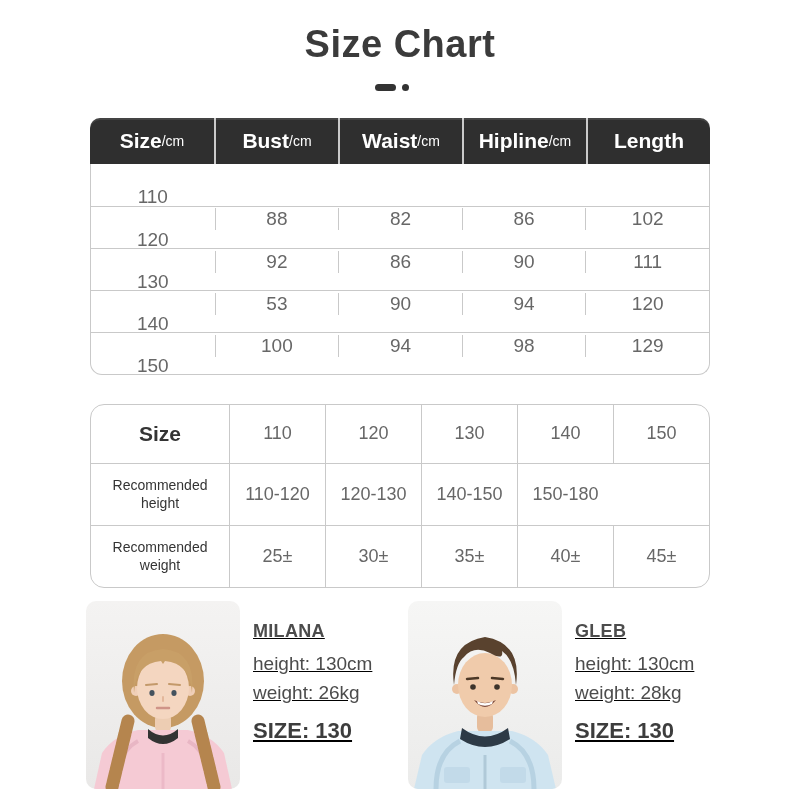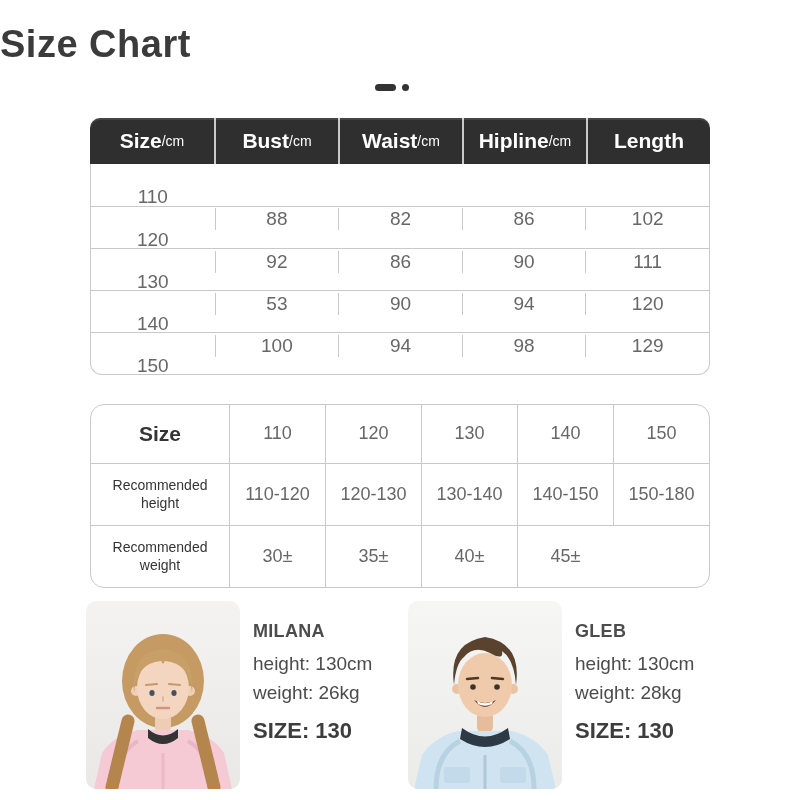--- a/index.html
+++ b/index.html
@@ -17,20 +17,21 @@
   body {
     width: 800px; height: 800px;
     font-family: "Liberation Sans", "DejaVu Sans", sans-serif;
     overflow: hidden;
   }
   .page { width: 800px; height: 800px; position: relative; }
 
   
   .title {
     margin-top: 22px;
+    text-align: center;
     font-size: 38px;
     font-weight: 700;
     color: var(--title-text);
     letter-spacing: 0.5px;
     line-height: 1.2;
   }
   .title-underline {
     margin-top: 16px;
     display: flex;
     justify-content: center;
@@ -128,20 +129,21 @@
     color: var(--number-text);
     border-left: 1px solid var(--table-border);
   }
 
   
   .models {
     width: 628px;
     margin: 13px auto 0;
     display: flex;
     justify-content: space-between;
+    text-decoration: underline;
   }
   .model-card { display: flex; gap: 13px; width: 306px; }
   .model-photo {
     width: 154px; height: 188px;
     border-radius: 10px;
     overflow: hidden;
     flex: none;
   }
   .model-photo svg { display: block; }
   .model-info { padding-top: 20px; }
@@ -243,26 +245,26 @@
       <div class="ft-cell">110</div>
       <div class="ft-cell">120</div>
       <div class="ft-cell">130</div>
       <div class="ft-cell">140</div>
       <div class="ft-cell">150</div>
     </div>
     <div class="ft-row ft-row-height">
       <div class="ft-label">Recommended height</div>
       <div class="ft-cell">110-120</div>
       <div class="ft-cell">120-130</div>
-      <div class="ft-cell">130-140</div>
       <div class="ft-cell">140-150</div>
       <div class="ft-cell">150-180</div>
     </div>
     <div class="ft-row ft-row-weight">
       <div class="ft-label">Recommended weight</div>
+      <div class="ft-cell">25±</div>
       <div class="ft-cell">30±</div>
       <div class="ft-cell">35±</div>
       <div class="ft-cell">40±</div>
       <div class="ft-cell">45±</div>
     </div>
   </section>
 
   <section class="models">
 
     <div class="model-card">

